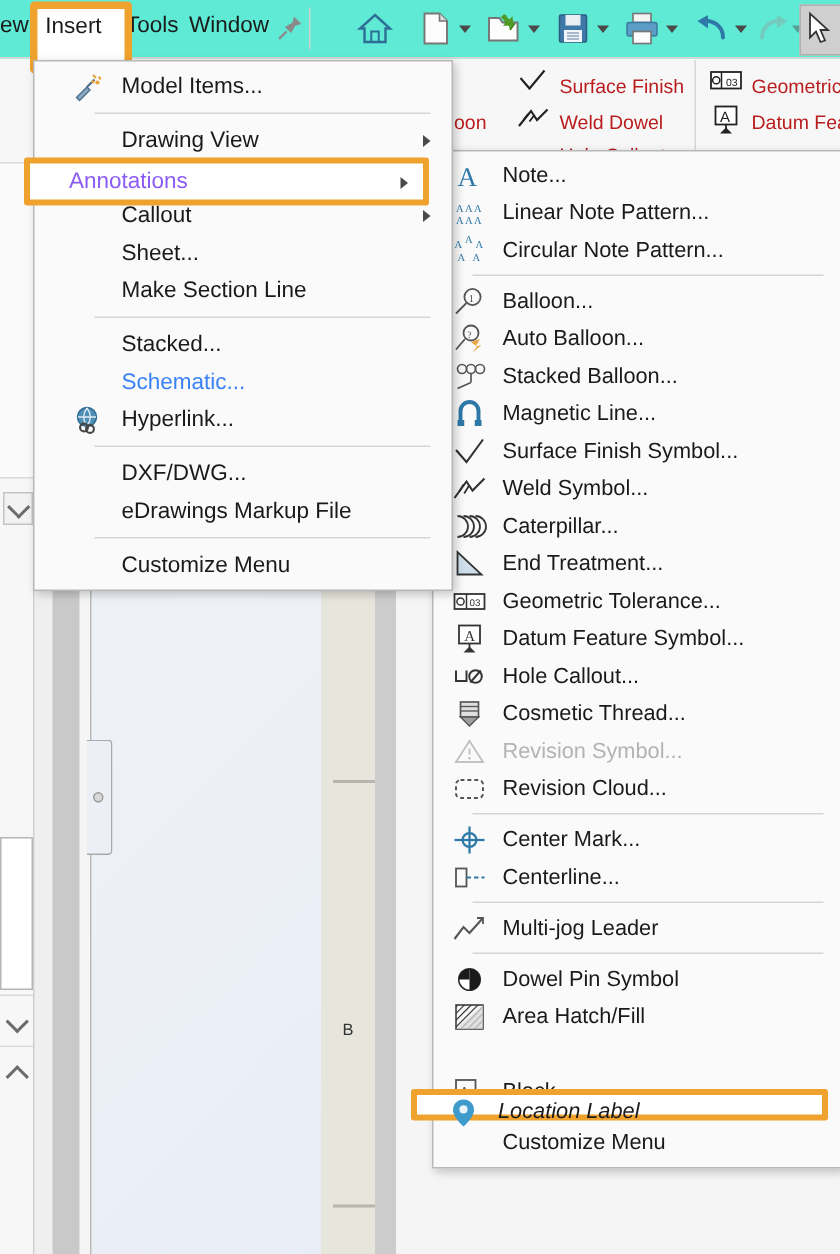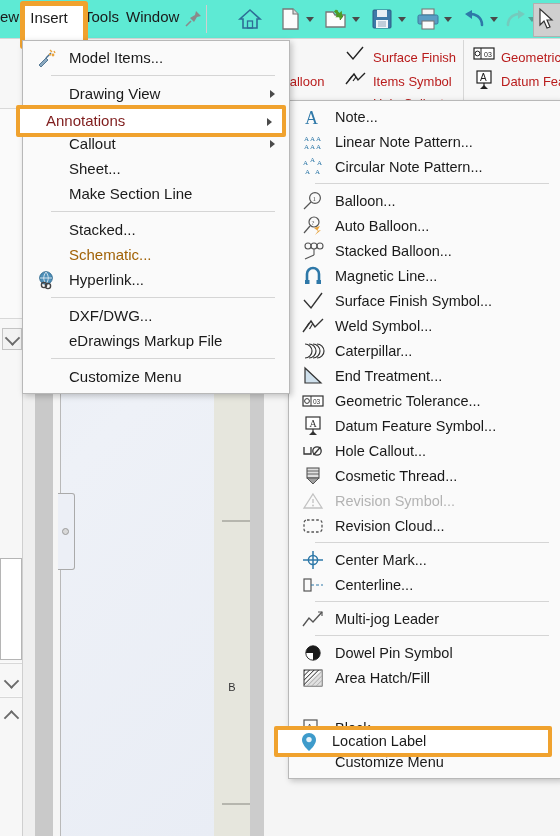--- a/index.html
+++ b/index.html
@@ -45,41 +45,41 @@
      border-right:4px solid transparent;border-top:5px solid #4a4a4a;}
   #select-btn{position:absolute;left:533px;top:3px;width:27px;height:32px;background:#cfcfcf;border:1px solid #b0b0b0;}
 
   
   #ribbon{position:absolute;left:0;top:38px;width:560px;height:70px;background:#f7f7f7;border-bottom:1px solid #d9d9d9;z-index:20;}
   .rb-txt{position:absolute;font-size:13px;color:#b91c1c;white-space:nowrap;}
   .rb-sep{position:absolute;top:2px;width:1px;height:66px;background:#d7d7d7;}
 
   
   #insert-menu{position:absolute;left:22px;top:40px;width:266px;background:#fafafa;
-     border:1px solid #b8b8b8;box-shadow:2px 2px 6px rgba(0,0,0,.22);z-index:60;padding:4px 0 4px 0;}
+     border:1px solid #b8b8b8;box-shadow:2px 2px 6px rgba(0,0,0,.22);z-index:60;padding:4px 0 4px 12px;}
   .mi{position:relative;height:25px;display:flex;align-items:center;font-size:15px;color:#1a1a1a;padding-left:46px;cursor:default;}
-  .mi.disabled{color:#a16207;}
+  .mi.disabled{color:#3b82f6;}
   .mi .ic{position:absolute;left:14px;top:3px;width:20px;height:20px;}
   .mi .arrow{position:absolute;right:14px;top:9px;width:0;height:0;
      border-top:4px solid transparent;border-bottom:4px solid transparent;border-left:5px solid #4a4a4a;}
   .msep{height:1px;background:#d5d5d5;margin:5px 14px 5px 28px;}
   #annotations-row{position:absolute;left:16px;top:105px;width:270px;height:32px;z-index:70;}
   #annotations-row .hl{position:absolute;inset:0;border:4px solid #F0A22E;border-radius:2px;background:#ffffff;}
-  #annotations-row .lbl{position:absolute;left:30px;top:7px;font-size:15px;color:#7f1d1d;}
+  #annotations-row .lbl{position:absolute;left:30px;top:7px;font-size:15px;color:#8b5cf6;}
   #annotations-row .arrow{position:absolute;right:14px;top:13px;width:0;height:0;
      border-top:4px solid transparent;border-bottom:4px solid transparent;border-left:5px solid #4a4a4a;}
 
   
   #annot-menu{position:absolute;left:288px;top:100px;width:272px;background:#fafafa;
      border:1px solid #b8b8b8;box-shadow:2px 2px 6px rgba(0,0,0,.22);z-index:55;padding:3px 0 4px 0;}
   .ai{position:relative;height:25px;display:flex;align-items:center;font-size:14.5px;color:#1a1a1a;padding-left:46px;}
   .ai.disabled{color:#b3b3b3;}
   .ai .ic{position:absolute;left:13px;top:3px;width:22px;height:20px;}
   .asep{height:1px;background:#d5d5d5;margin:4px 12px 4px 26px;}
-  #location-label-row{position:absolute;left:274px;top:726px;width:278px;height:31px;z-index:75;}
+  #location-label-row{position:absolute;left:274px;top:726px;width:278px;height:21px;z-index:75;font-style:italic;}
   #location-label-row .hl{position:absolute;inset:0;border:4px solid #F0A22E;border-radius:2px;background:#ffffff;}
   #location-label-row .ic{position:absolute;left:25px;top:6px;width:20px;height:20px;}
   #location-label-row .lbl{position:absolute;left:58px;top:7px;font-size:14.5px;color:#1a1a1a;}
 
   
   #insert-hl{position:absolute;left:20px;top:1px;width:58px;height:38px;border:5px solid #F0A22E;
      border-radius:3px;background:#ffffff;z-index:45;}
   #insert-hl-label{position:absolute;left:24px;top:9px;width:50px;text-align:center;
      font-size:15px;color:#1a1a1a;z-index:46;}
   svg{display:block;overflow:visible;}
@@ -127,21 +127,21 @@
   <div class="rb-txt" style="left:281px;top:12px;">n</div>
   <div class="rb-txt" style="left:281px;top:36px;">Balloon</div>
   <svg style="position:absolute;left:345px;top:8px;" width="20" height="16" viewBox="0 0 20 16">
     <path d="M2 6 L8 13 L18 1" stroke="#222" stroke-width="1.4" fill="none"></path>
   </svg>
   <div class="rb-txt" style="left:373px;top:12px;">Surface Finish</div>
   <svg style="position:absolute;left:345px;top:33px;" width="22" height="16" viewBox="0 0 22 16">
     <path d="M1 13 L9 3 L13 9 L20 2" stroke="#222" stroke-width="1.4" fill="none"></path>
     <path d="M4 9 L7 5 M8 10 L11 6" stroke="#222" stroke-width="1.2"></path>
   </svg>
-  <div class="rb-txt" style="left:373px;top:36px;">Items Symbol</div>
+  <div class="rb-txt" style="left:373px;top:36px;">Weld Dowel</div>
   <div class="rb-txt" style="left:373px;top:58px;">Hole Callout</div>
   <div class="rb-sep" style="left:463px;"></div>
   <svg style="position:absolute;left:473px;top:9px;" width="22" height="14" viewBox="0 0 22 14">
     <rect x="1" y="1" width="20" height="11" stroke="#222" stroke-width="1.2" fill="#fff"></rect>
     <line x1="8" y1="1" x2="8" y2="12" stroke="#222" stroke-width="1"></line>
     <circle cx="4.5" cy="6.5" r="2.4" stroke="#222" stroke-width="1" fill="none"></circle>
     <text x="11" y="10" font-size="7" fill="#222" font-family="Liberation Sans, sans-serif">03</text>
   </svg>
   <div class="rb-txt" style="left:501px;top:12px;">Geometric</div>
   <svg style="position:absolute;left:475px;top:32px;" width="18" height="20" viewBox="0 0 18 20">

